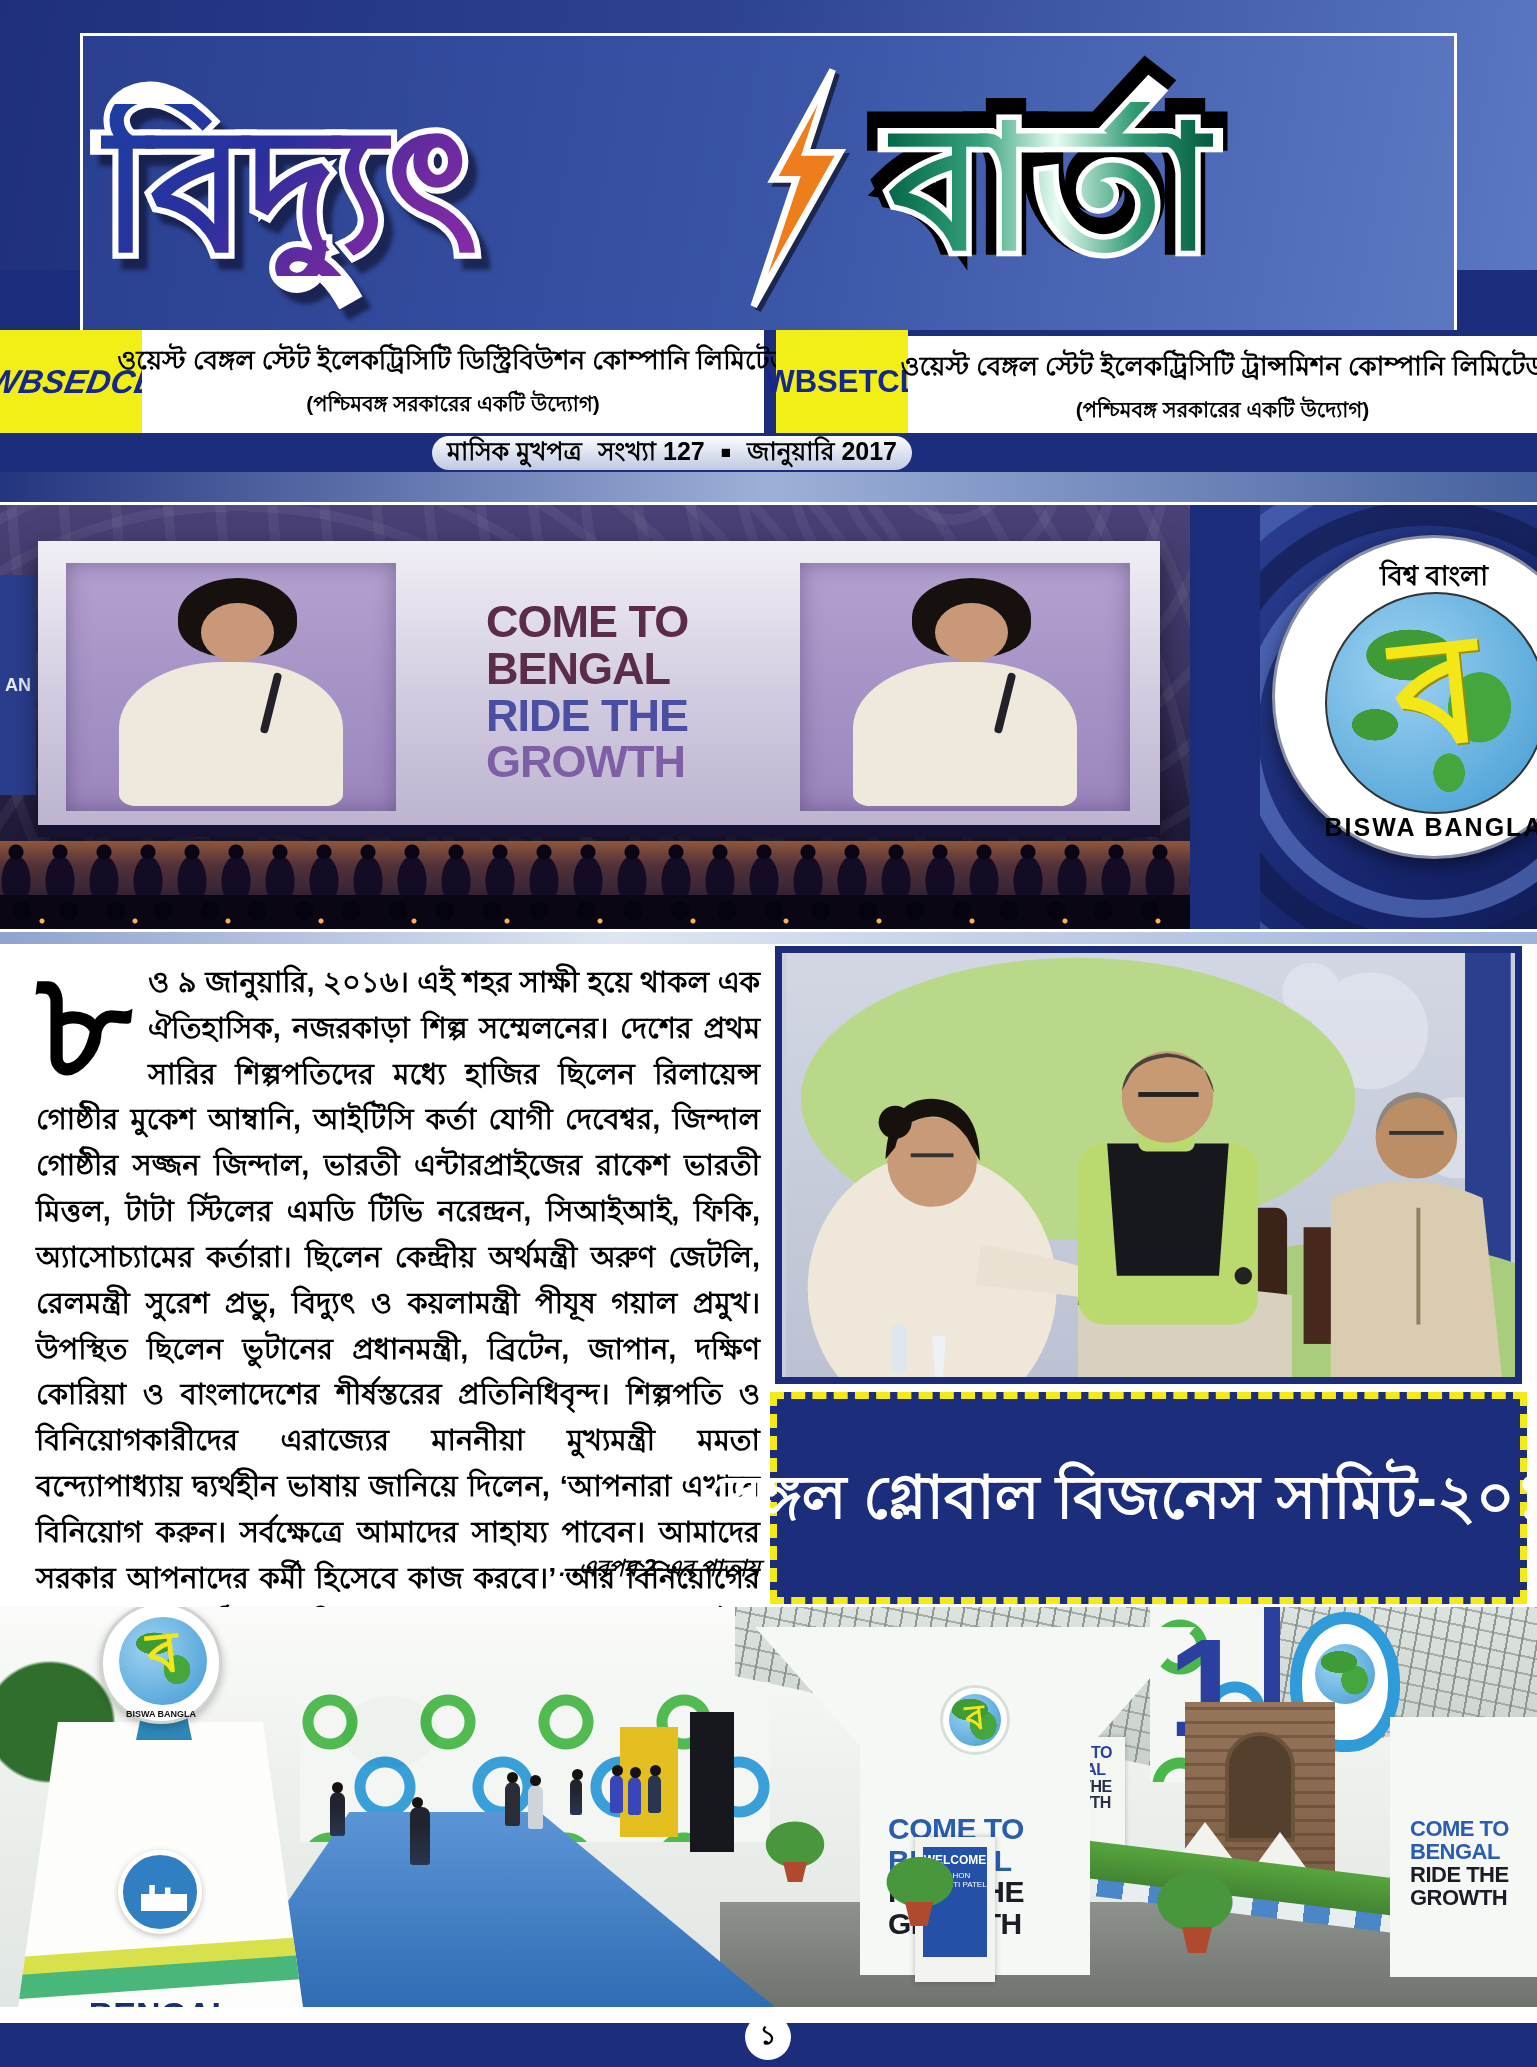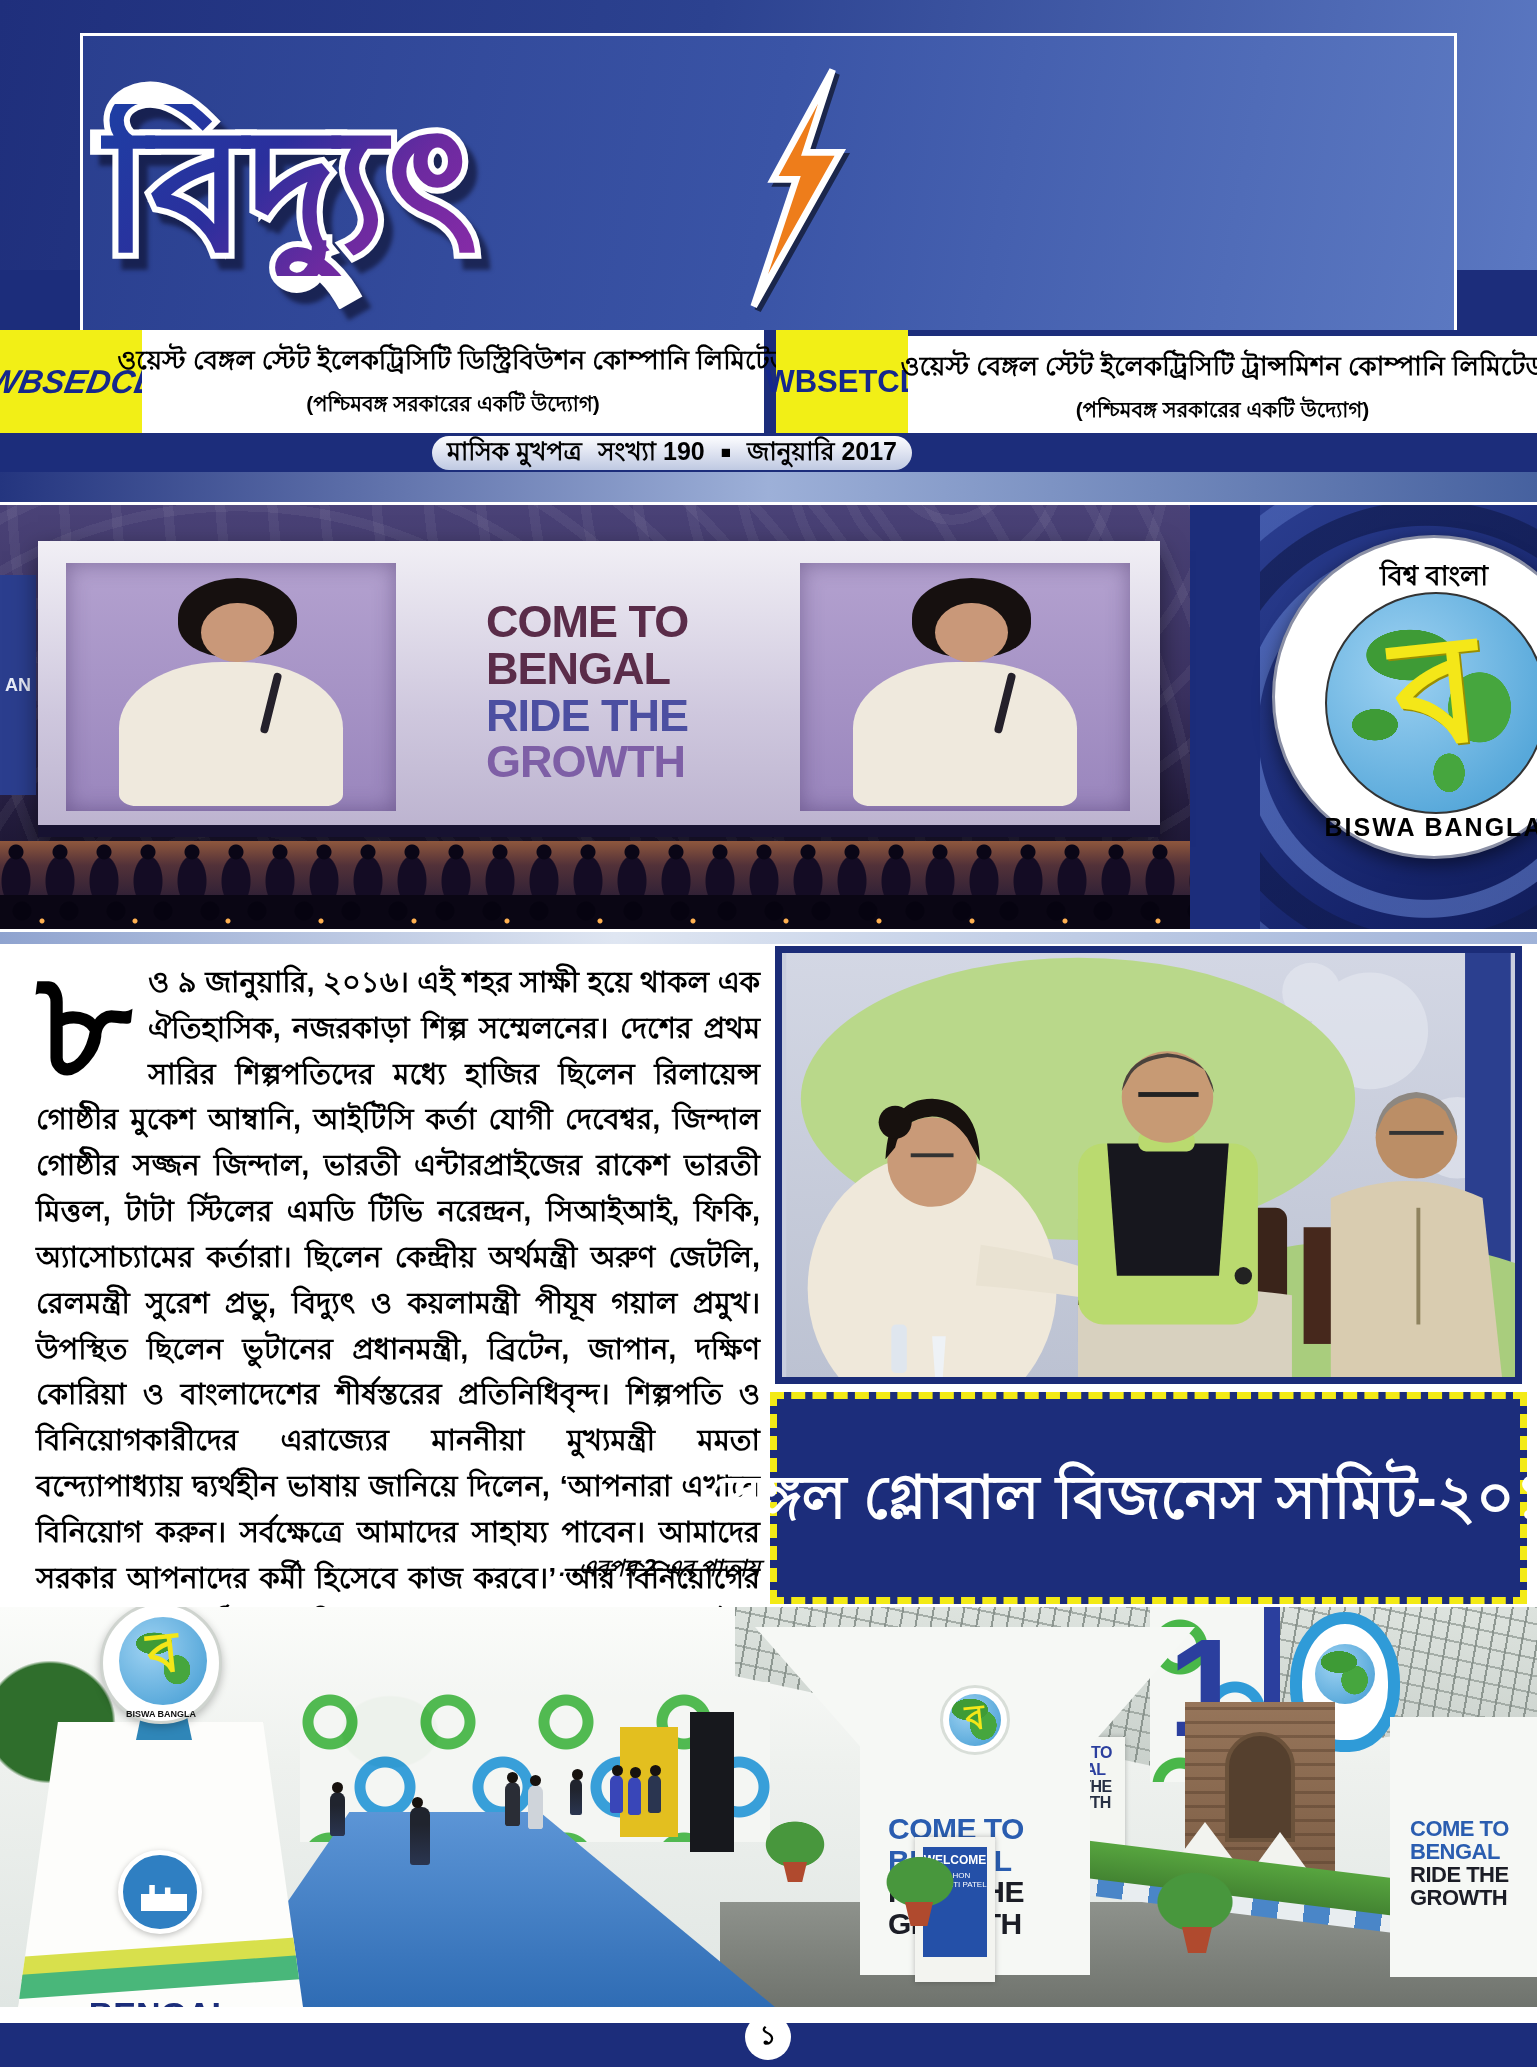--- a/index.html
+++ b/index.html
@@ -193,20 +193,26 @@
   <div class="abs masthead">
     <div class="mast-frame">
       <div class="abs" style="left:18px;top:68px;">
         <span class="tword tlayer bidyut-out">বিদ্যুৎ</span>
         <span class="tword tlayer bidyut-fill">বিদ্যুৎ</span>
         <span class="tword" style="visibility:hidden">বিদ্যুৎ</span>
       </div>
       <svg class="abs" style="left:640px;top:28px;width:150px;height:250px;filter:drop-shadow(4px 4px 0 rgba(0,0,0,.55));" viewBox="0 0 120 260">
         <polygon points="96,6 34,120 58,120 14,252 104,92 68,92" fill="#ee7d1b" stroke="#fff" stroke-width="7"></polygon>
       </svg>
+      <div class="abs" style="left:805px;top:66px;">
+        <span class="tword tlayer barta-black">বার্তা</span>
+        <span class="tword tlayer barta-white">বার্তা</span>
+        <span class="tword tlayer barta-fill">বার্তা</span>
+        <span class="tword" style="visibility:hidden">বার্তা</span>
+      </div>
     </div>
   </div>
 
   <div class="acr-box" style="left:0;width:142px;">
     <span style="font-style:italic;font-size:33px;transform:skewX(-10deg);">WBSEDCL</span>
   </div>
   <div class="name-box" style="left:142px;width:622px;">
     <span class="co-name">ওয়েস্ট বেঙ্গল স্টেট ইলেকট্রিসিটি ডিস্ট্রিবিউশন কোম্পানি লিমিটেড</span>
     <span class="co-tag">(পশ্চিমবঙ্গ সরকারের একটি উদ্যোগ)</span>
   </div>
@@ -214,21 +220,21 @@
     <span style="font-size:31px;">WBSETCL</span>
   </div>
   <div class="name-box" style="left:908px;width:629px;margin-top:6px;">
     <span class="co-name">ওয়েস্ট বেঙ্গল স্টেট ইলেকট্রিসিটি ট্রান্সমিশন কোম্পানি লিমিটেড</span>
     <span class="co-tag">(পশ্চিমবঙ্গ সরকারের একটি উদ্যোগ)</span>
   </div>
 
   <div class="abs issue-bar">
     <div class="issue-pill">
       <span>মাসিক মুখপত্র</span>
-      <span>সংখ্যা 190</span>
+      <span>সংখ্যা 127</span>
       <span style="font-size:17px;">■</span>
       <span>জানুয়ারি 2017</span>
     </div>
   </div>
   <div class="abs lightstrip"></div>
 
   <div class="abs photo-band">
     <div class="stage">
       <div class="side-banner">
         <span>AN</span>

